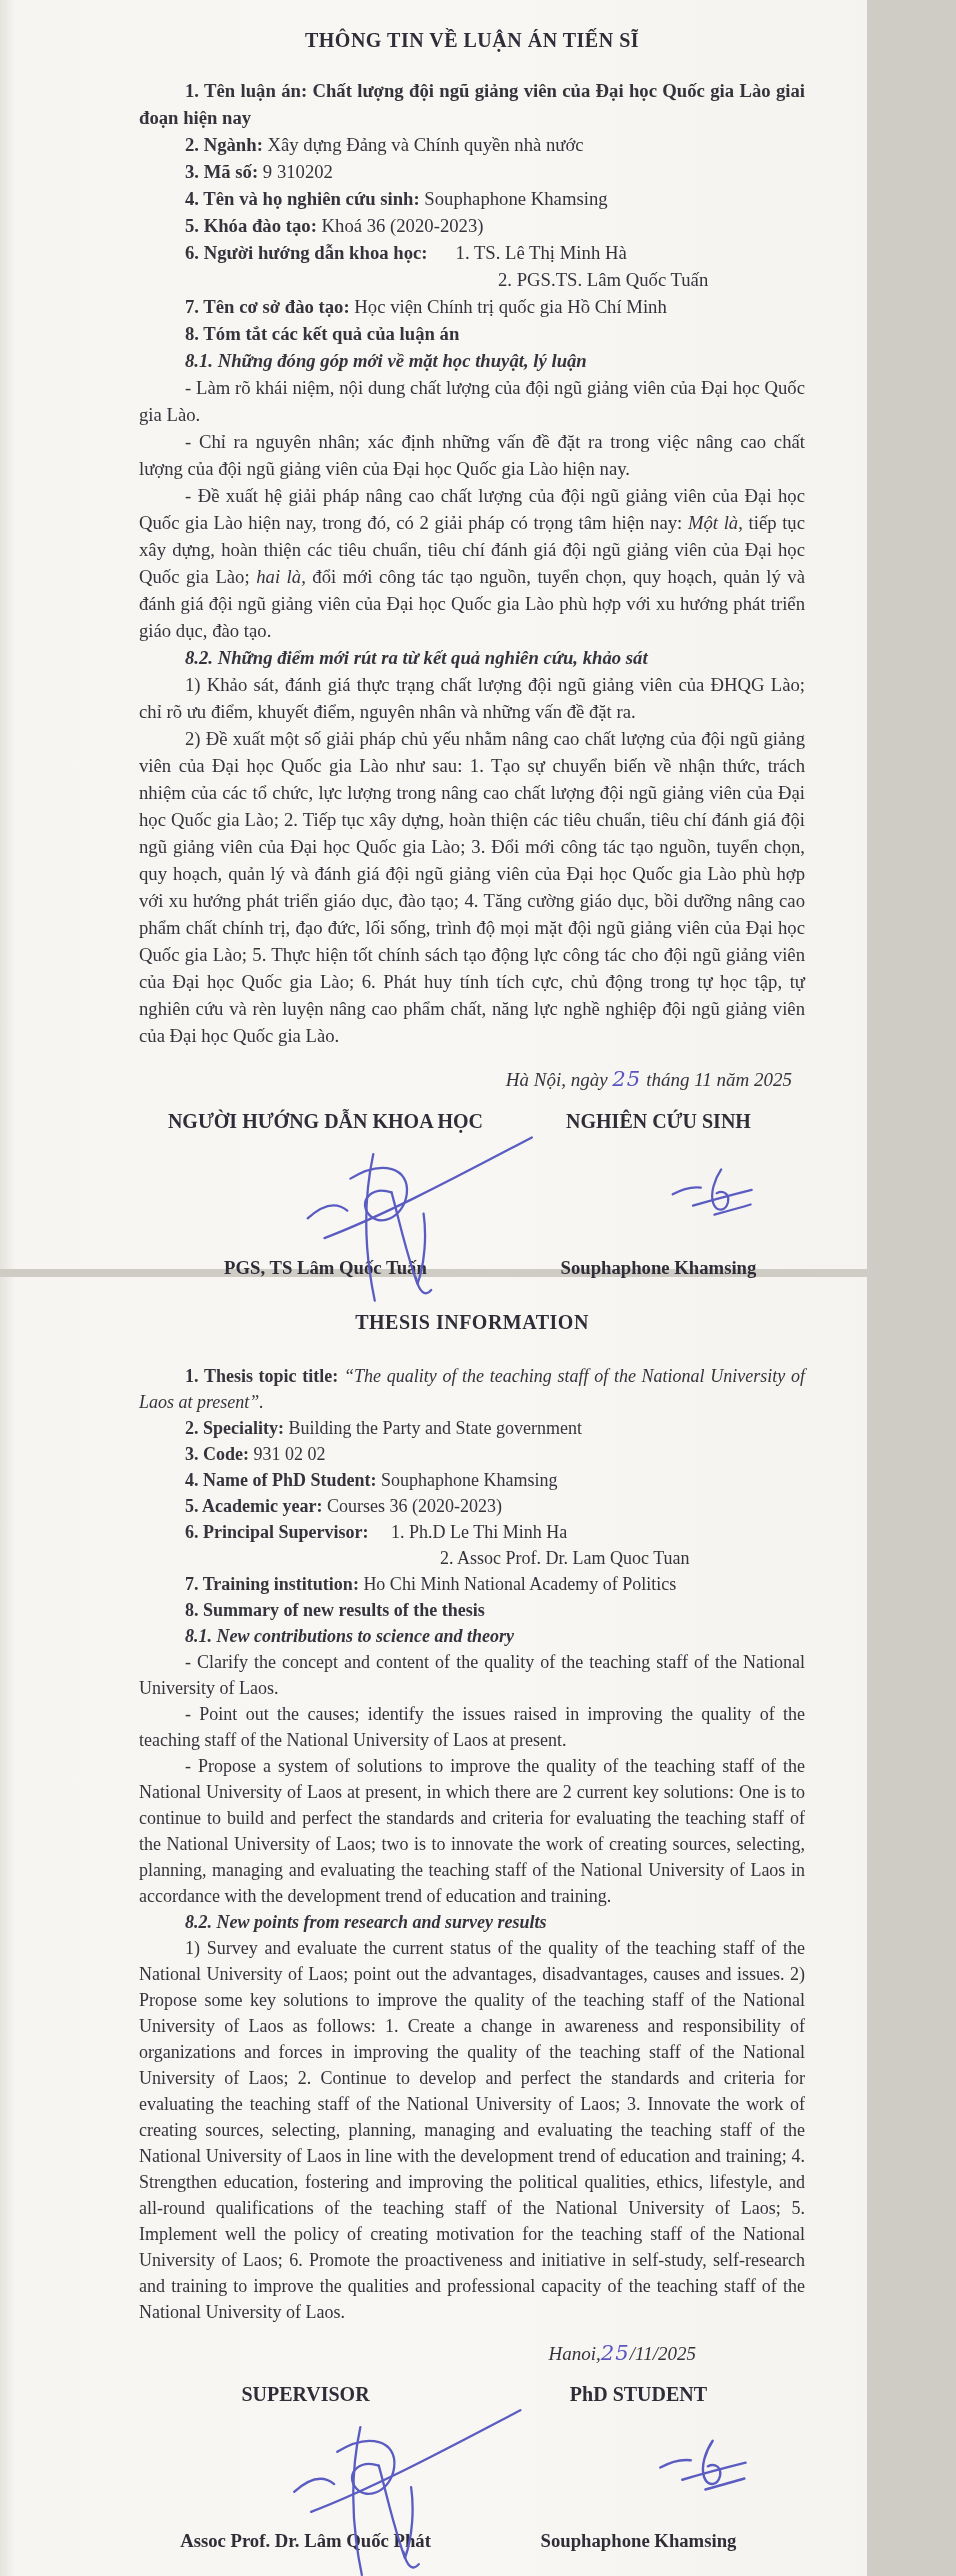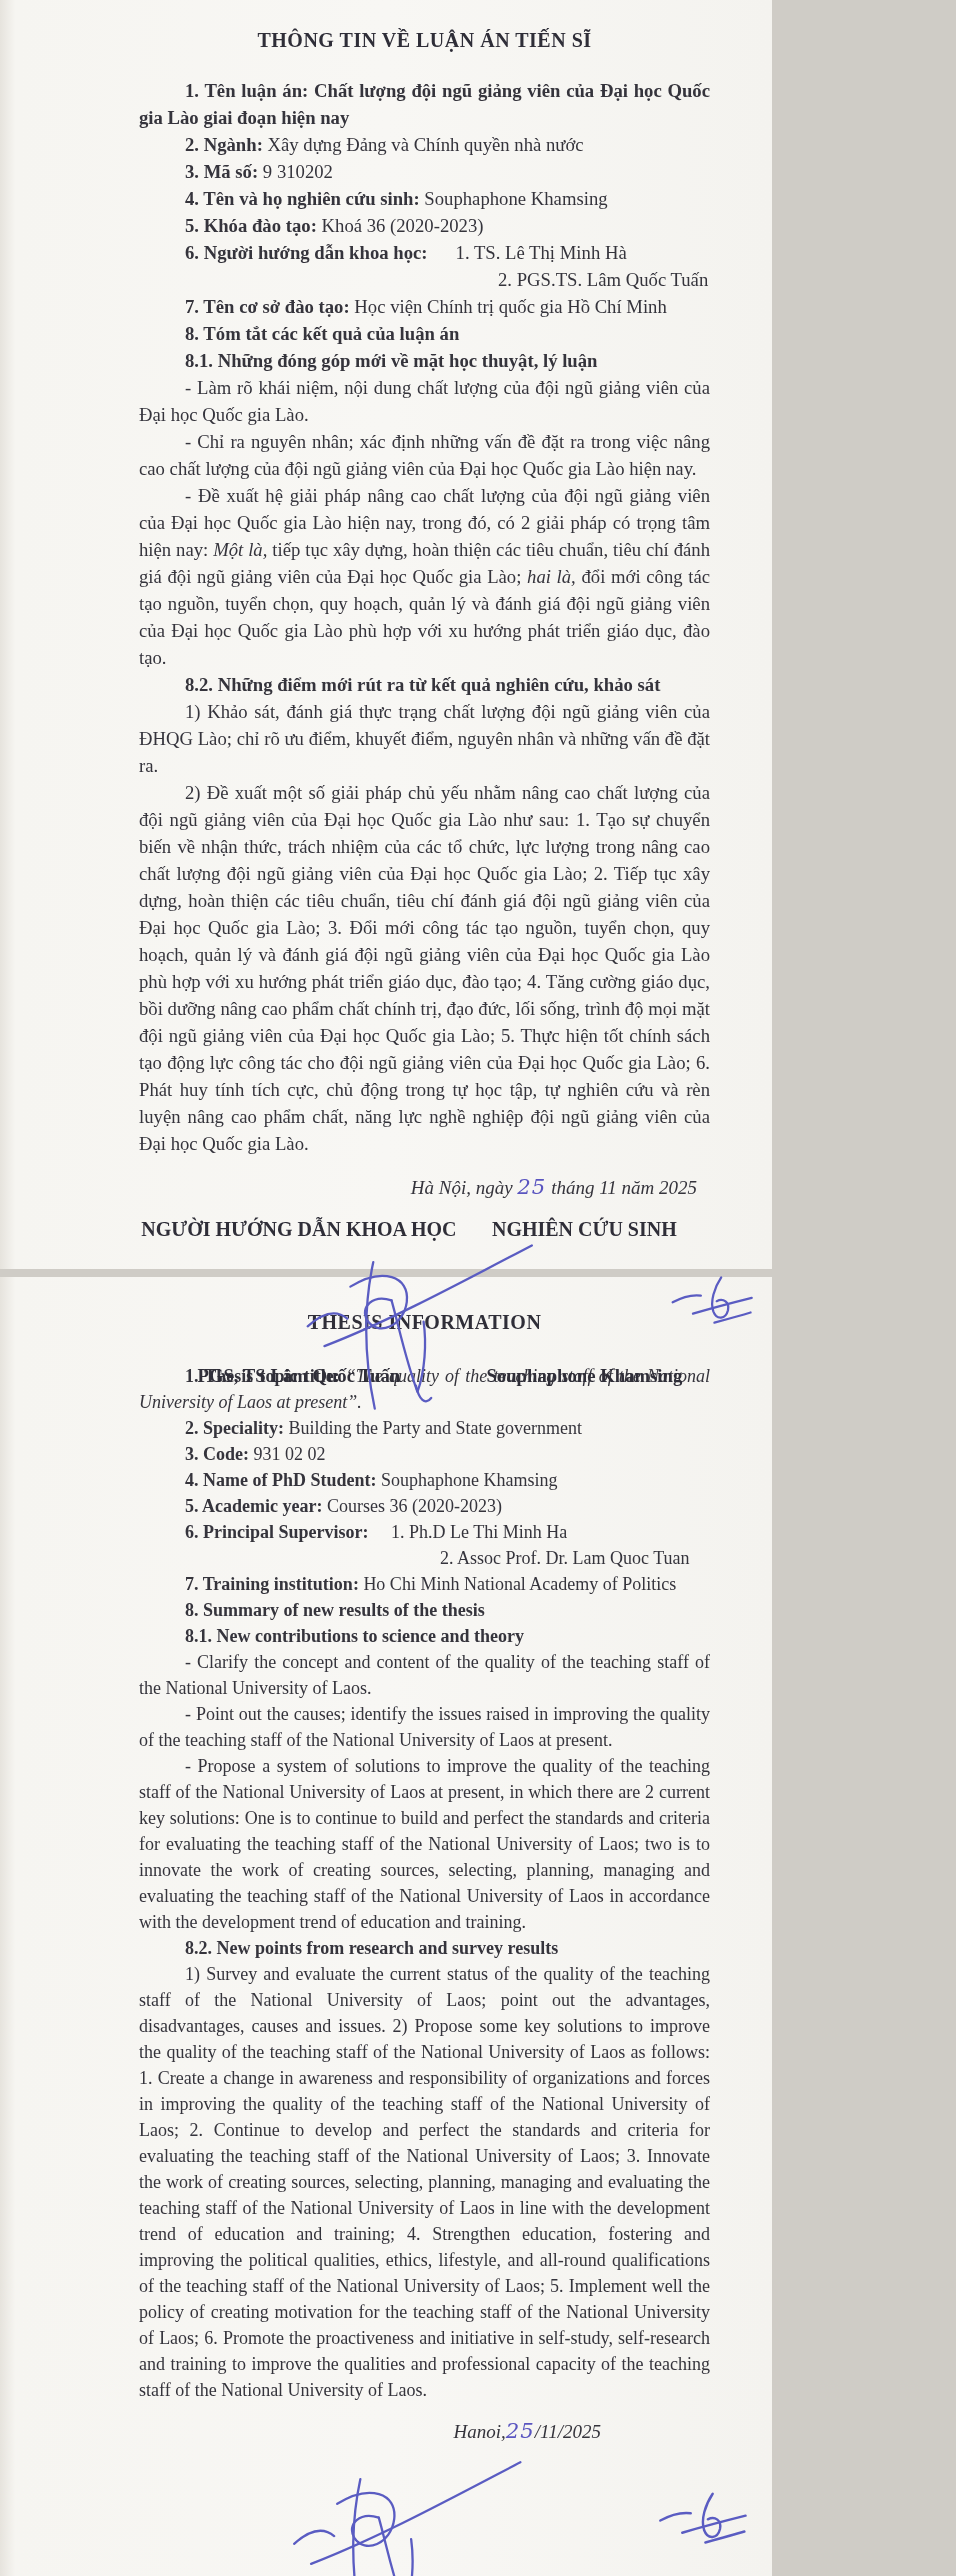--- a/index.html
+++ b/index.html
@@ -4,21 +4,21 @@
 <style>
   html,body{margin:0;padding:0;}
   body{
     width:957px;
     background:#cfccc6;
     font-family:"Liberation Serif","DejaVu Serif",serif;
     color:#35343c;
   }
   .page{
     position:relative;
-    width:772px;
+    width:867px;
     box-sizing:border-box;
     background:linear-gradient(90deg,#e6e3dd 0px,#f6f5f1 15.3px,#f8f7f4 50%,#f4f3ef 100%);
     overflow:visible;
   }
   #page1{height:1269px;padding:29px 62px 0 139px;}
   #page2{height:1299px;padding:34px 62px 0 139px;margin-top:7.7px;}
   .doc-title{
     text-align:center;
     font-weight:bold;
     font-size:20px;
@@ -32,21 +32,21 @@
     text-align:justify;
     text-indent:46px;
     font-size:18.7px;
     line-height:27px;
   }
   #page2 .body p{font-size:18px;line-height:26px;}
   #page1 .sup2{text-indent:0;padding-left:359px;}
   #page2 .sup2{text-indent:0;padding-left:301px;}
   .s-b{font-weight:bold;}
   .s-i{font-style:italic;}
-  .s-bi{font-weight:bold;}
+  .s-bi{font-weight:bold;font-style:italic;}
   .s-hw{
     color:#5a55c0;
     font-style:italic;
     font-family:"DejaVu Serif",serif;
     font-size:1.12em;
     letter-spacing:1px;
   }
   .date p{
     margin:13px;
     text-align:right;
@@ -171,20 +171,24 @@
       <p><span class="s-r">- Point out the causes; identify the issues raised in improving the quality of the teaching staff of the National University of Laos at present.</span></p>
       <p><span class="s-r">- Propose a system of solutions to improve the quality of the teaching staff of the National University of Laos at present, in which there are 2 current key solutions: One is to continue to build and perfect the standards and criteria for evaluating the teaching staff of the National University of Laos; two is to innovate the work of creating sources, selecting, planning, managing and evaluating the teaching staff of the National University of Laos in accordance with the development trend of education and training.</span></p>
       <p><span class="s-bi">8.2. New points from research and survey results</span></p>
       <p><span class="s-r">1) Survey and evaluate the current status of the quality of the teaching staff of the National University of Laos; point out the advantages, disadvantages, causes and issues. 2) Propose some key solutions to improve the quality of the teaching staff of the National University of Laos as follows: 1. Create a change in awareness and responsibility of organizations and forces in improving the quality of the teaching staff of the National University of Laos; 2. Continue to develop and perfect the standards and criteria for evaluating the teaching staff of the National University of Laos; 3. Innovate the work of creating sources, selecting, planning, managing and evaluating the teaching staff of the National University of Laos in line with the development trend of education and training; 4. Strengthen education, fostering and improving the political qualities, ethics, lifestyle, and all-round qualifications of the teaching staff of the National University of Laos; 5. Implement well the policy of creating motivation for the teaching staff of the National University of Laos; 6. Promote the proactiveness and initiative in self-study, self-research and training to improve the qualities and professional capacity of the teaching staff of the National University of Laos.</span></p>
     </div>
 
   <div class="date" id="p2date">
       <p><span class="s-i">Hanoi,</span><span class="s-hw">25</span><span class="s-i">/11/2025</span></p>
     </div>
 
+  <div class="roles">
+    <div class="col-l">SUPERVISOR</div>
+    <div class="col-r">PhD STUDENT</div>
+  </div>
 
   <div class="sig-area">
     <svg style="left:124px;top:-5.7px;" width="287" height="177" viewBox="0 0 320 230">
       <path class="ink" stroke-width="3" d="M14,118 C34,100 52,96 66,108"></path>
       <path class="ink" stroke-width="3" d="M100,34 C88,90 86,150 102,226"></path>
       <path class="ink" stroke-width="3" d="M70,66 C112,40 148,52 144,86 C140,118 106,132 92,110 C82,92 100,76 124,84"></path>
       <path class="ink" stroke-width="3" d="M124,84 C134,120 142,160 158,204 C168,176 170,140 166,112"></path>
       <path class="ink" stroke-width="3" d="M156,196 C160,214 168,222 176,212"></path>
       <path class="ink" stroke-width="3" d="M36,144 C120,112 220,58 308,12"></path>
     </svg>

